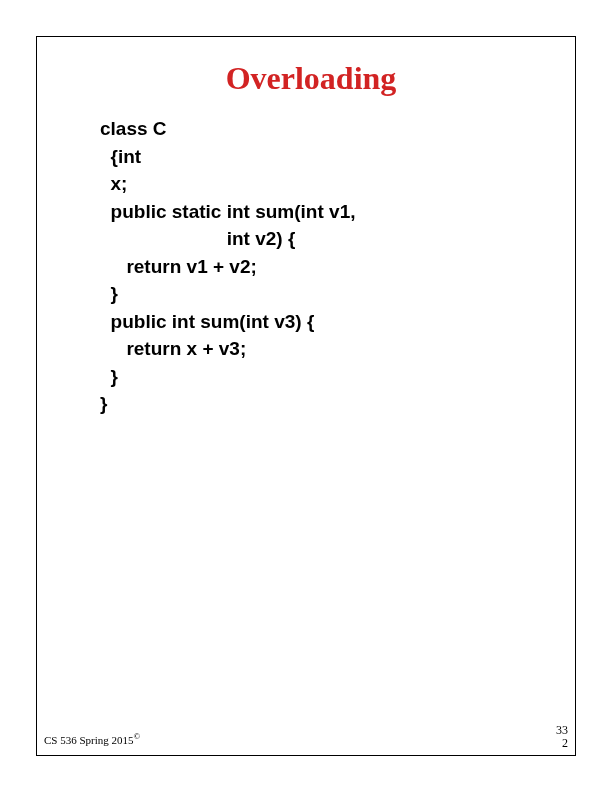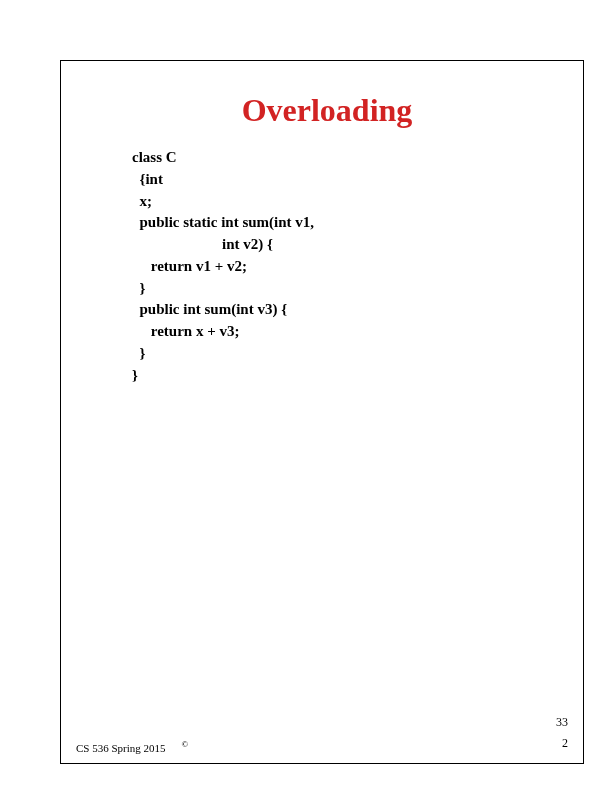--- a/index.html
+++ b/index.html
@@ -1,15 +1,15 @@
 <!DOCTYPE html>
 <html><head>
 <meta charset="utf-8">
 <style>
-  * { margin: 8px; padding: 0; box-sizing: border-box; }
+  * { margin: 0; padding: 0; box-sizing: border-box; }
   body {
     width: 612px;
     height: 792px;
     background: #fff;
     position: relative;
     font-family: Georgia, 'Times New Roman', serif;
   }
   .page-border {
     position: absolute;
     top: 36px;
@@ -36,23 +36,23 @@
     font-family: 'Trebuchet MS', 'Lucida Sans', Verdana, sans-serif;
     font-size: 20px;
     color: #000;
     line-height: 1.25;
     margin-bottom: 12px;
   }
   .italic {
     font-style: italic;
   }
   .code {
-    font-family: Liberation Serif, serif;
+    font-family: Liberation Sans, sans-serif;
     font-weight: bold;
-    font-size: 15px;
+    font-size: 19px;
     color: #000;
     white-space: pre;
     line-height: 1.45;
     margin-top: 4px;
   }
   .footer-left {
     position: absolute;
     left: 44px;
     bottom: 46px;
     font-family: 'Times New Roman', Times, serif;

